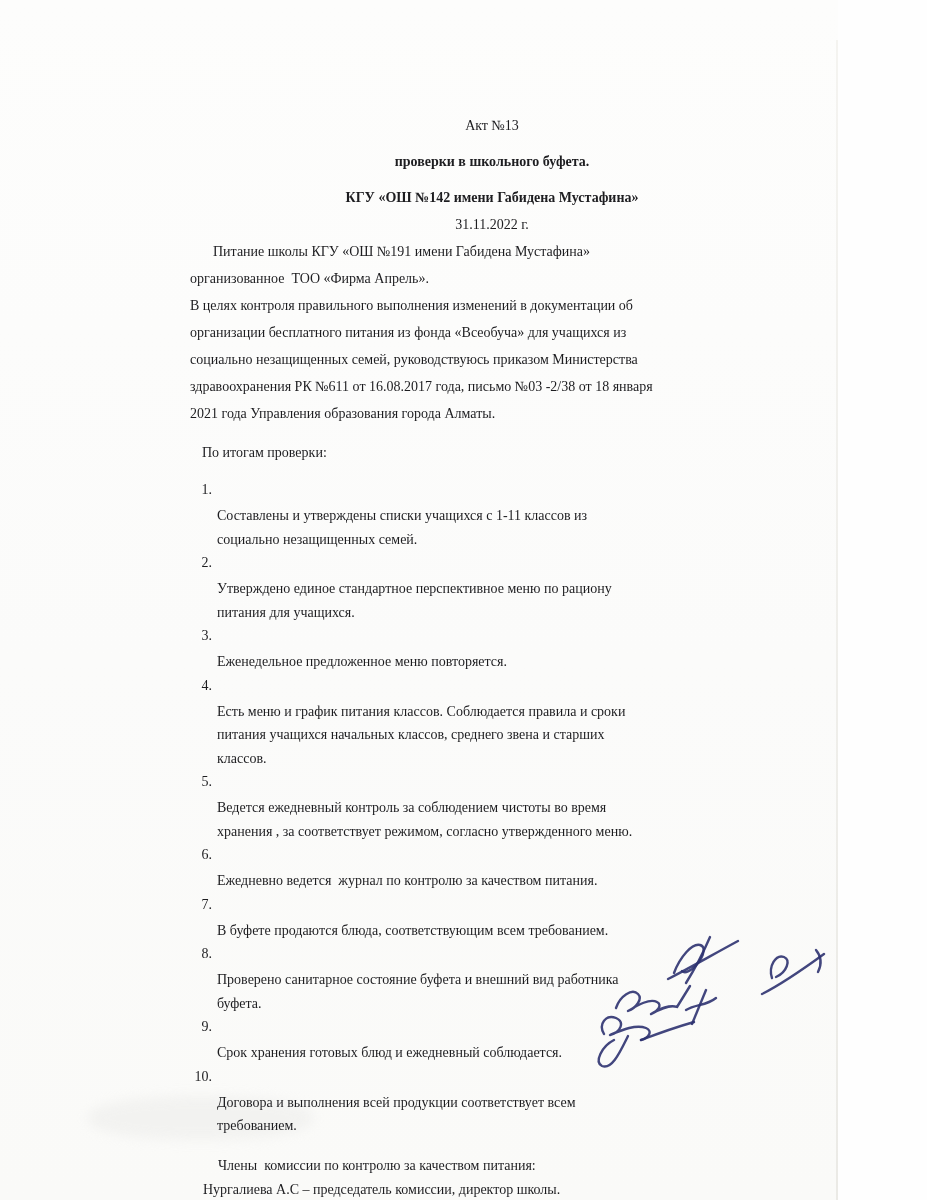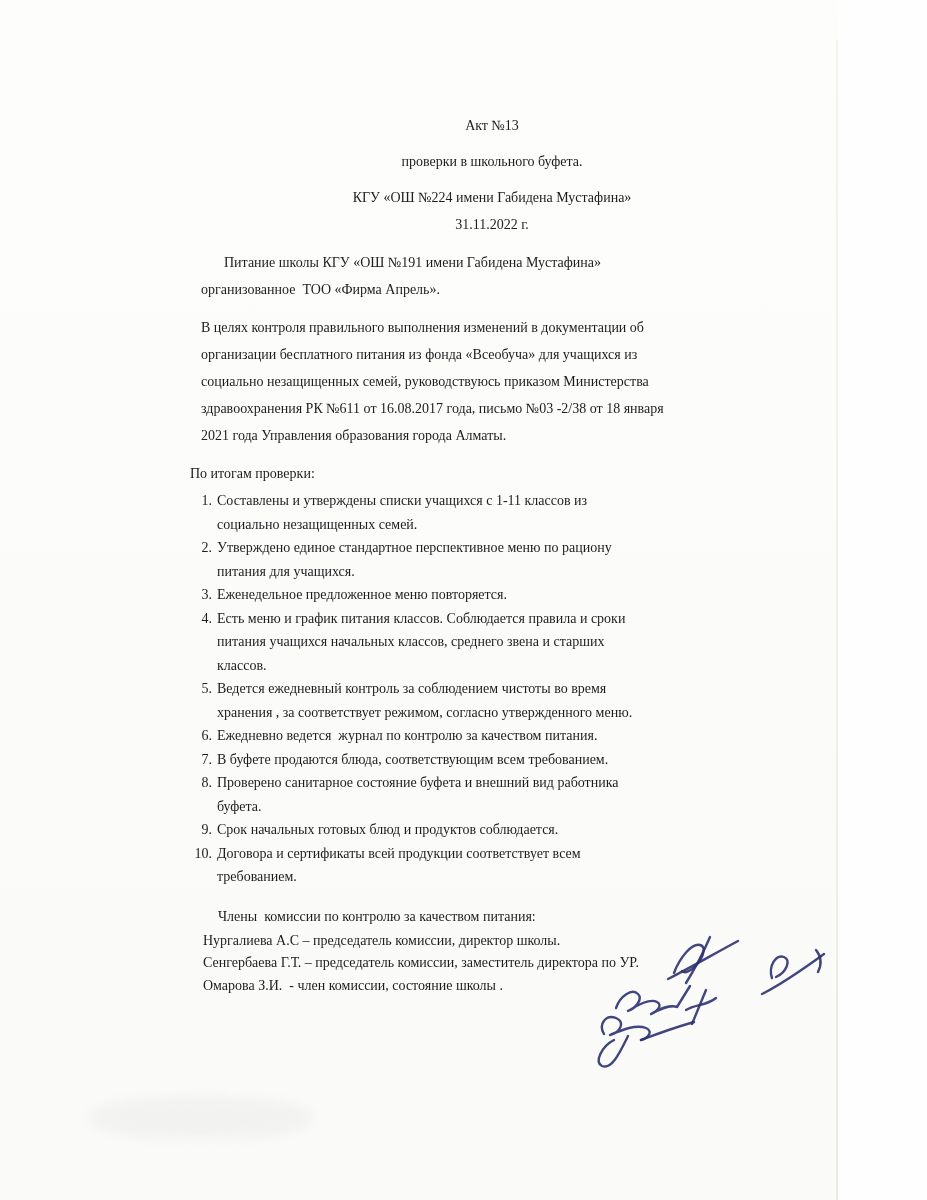--- a/index.html
+++ b/index.html
@@ -11,28 +11,28 @@
     font-family:"Liberation Serif","DejaVu Serif",serif;
     color:#1d1d20;
     overflow:hidden;
   }
   .content {
     position:absolute; left:190px; top:112px; width:640px;
     font-size:14px; line-height:27px;
   }
   .t { margin:0; text-align:center; white-space:pre-wrap; }
   .title-block { margin:0 36px 0 0; }
-  .mt9 { margin-top:9px; }
-  .para { margin:11px; white-space:pre-wrap; }
+  .mt9 { margin-top:9px;font-weight:bold; }
+  .para { margin:0; white-space:pre-wrap; }
   .intro { text-indent:23px; }
-  .lead { margin:0; white-space:pre-wrap; }
+  .lead { margin:12px; white-space:pre-wrap; }
   .findings { margin-top:2px; }
   .li { display:flex; margin:0; line-height:23.5px; }
   .num { flex:0 0 27px; text-align:right; padding-right:5px; box-sizing:border-box; white-space:pre; }
-  .itext { flex:1 1 auto; white-space:pre-wrap; }
+  .itext { flex:1 1 auto; white-space:pre-wrap;margin-top:26px; }
   .heading {
     margin:14px 0 0 28px; font-weight:normal; white-space:pre-wrap;
   }
   .members { margin-left:13px; line-height:22.5px; }
   .member { margin:0; white-space:pre-wrap; }
   .sig { position:absolute; pointer-events:none; }
   .sig path {
     fill:none; stroke:#2e3270; stroke-width:2.4;
     stroke-linecap:round; stroke-linejoin:round; opacity:.9;
   }
@@ -56,21 +56,21 @@
 
   <div class="edge-right"></div>
   <div class="edge-line"></div>
   <div class="smudge"></div>
 
   <div class="content">
 
     <div class="title-block">
       <p class="t">Акт №13</p>
       <p class="t mt9">проверки в школьного буфета.</p>
-      <p class="t mt9">КГУ «ОШ №224 имени Габидена Мустафина»</p>
+      <p class="t mt9">КГУ «ОШ №142 имени Габидена Мустафина»</p>
       <p class="t">31.11.2022 г.</p>
     </div>
 
     <p class="para intro">Питание школы КГУ «ОШ №191 имени Габидена Мустафина»
 организованное  ТОО «Фирма Апрель».</p>
 
     <p class="para">В целях контроля правильного выполнения изменений в документации об
 организации бесплатного питания из фонда «Всеобуча» для учащихся из
 социально незащищенных семей, руководствуюсь приказом Министерства
 здравоохранения РК №611 от 16.08.2017 года, письмо №03 -2/38 от 18 января
@@ -112,25 +112,25 @@
           <span class="num">7.</span>
           <span class="itext">В буфете продаются блюда, соответствующим всем требованием.</span>
         </div>
       <div class="li">
           <span class="num">8.</span>
           <span class="itext">Проверено санитарное состояние буфета и внешний вид работника
 буфета.</span>
         </div>
       <div class="li">
           <span class="num">9.</span>
-          <span class="itext">Срок начальных готовых блюд и продуктов соблюдается.</span>
+          <span class="itext">Срок хранения готовых блюд и ежедневный соблюдается.</span>
         </div>
       <div class="li">
           <span class="num">10.</span>
-          <span class="itext">Договора и сертификаты всей продукции соответствует всем
+          <span class="itext">Договора и выполнения всей продукции соответствует всем
 требованием.</span>
         </div>
     </div>
 
     <p class="heading">Члены  комиссии по контролю за качеством питания:</p>
 
     <div class="members">
       <p class="member">Нургалиева А.С – председатель комиссии, директор школы.</p>
       <p class="member">Сенгербаева Г.Т. – председатель комиссии, заместитель директора по УР.</p>
       <p class="member">Омарова З.И.  - член комиссии, состояние школы .</p>

